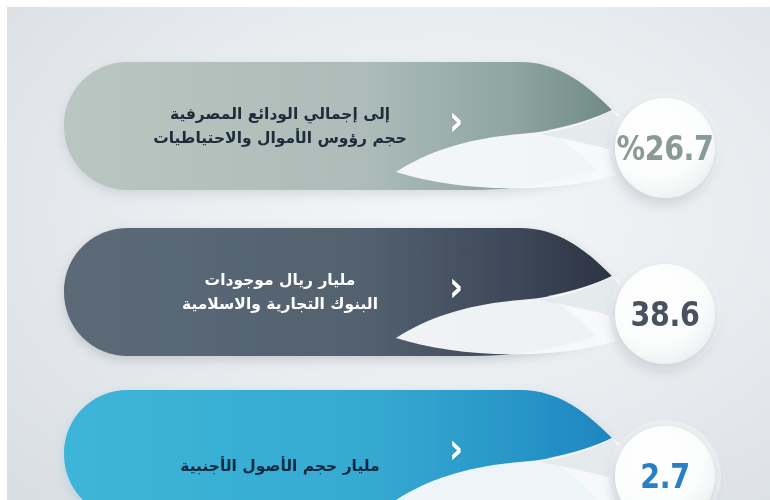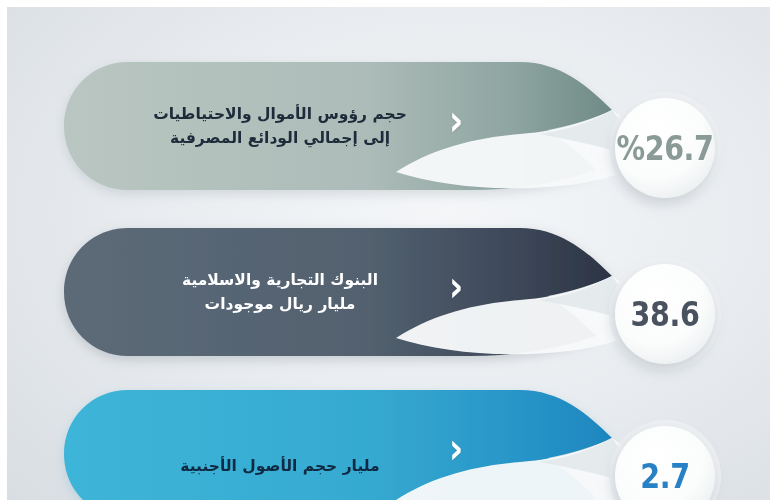--- a/index.html
+++ b/index.html
@@ -137,22 +137,22 @@
                  C 64,90 92,62 128,62 Z" fill="url(#grad0)"></path>
 
         <path d="M 612,110 C 580,126 546,132 520,134 C 470,138 430,150 396,172 C 440,186 500,192 560,186 C 612,181 648,165 668,148 Z" fill="#f7f9fa" opacity="0.96"></path>
         <path d="M 612,110 C 592,122 566,130 540,134 C 580,142 620,150 650,162 Z" fill="#dfe5e8" opacity="0.75"></path>
 
         <circle cx="665" cy="148" r="56" fill="#eef1f3" opacity="0.85"></circle>
         <circle cx="665" cy="148" r="50" fill="url(#badgegrad0)" filter="url(#badgeshadow0)"></circle>
       </svg>
 
       <div class="row-label" id="label-0" style="left: 130px; top: 74px; width: 300px; height: 104px; color: rgb(29, 43, 58);">
+          <span>إلى إجمالي الودائع المصرفية</span>
           <span>حجم رؤوس الأموال والاحتياطيات</span>
-          <span>إلى إجمالي الودائع المصرفية</span>
         </div>
 
       <div class="chevron" id="chev-0" style="left:450px;top:105px;">‹</div>
 
       <div class="badge-value" id="value-0" style="left: 605px; top: 128px; width: 120px; color: rgb(138, 154, 150);">%26.7</div>
     </div>
 
     <div class="row" id="row-1" style="top:166px;height:230px;">
       <svg class="row-svg" width="770" height="230" viewBox="0 0 770 230">
         <defs>
@@ -183,22 +183,22 @@
                  L 128,190
                  C 92,190 64,162 64,126
                  C 64,90 92,62 128,62 Z" fill="url(#grad1)"></path>
         <path d="M 612,110 C 580,126 546,132 520,134 C 470,138 430,150 396,172 C 440,186 500,192 560,186 C 612,181 648,165 668,148 Z" fill="#f7f9fa" opacity="0.96"></path>
         <path d="M 612,110 C 592,122 566,130 540,134 C 580,142 620,150 650,162 Z" fill="#dfe5e8" opacity="0.75"></path>
         <circle cx="665" cy="148" r="56" fill="#eef1f3" opacity="0.85"></circle>
         <circle cx="665" cy="148" r="50" fill="url(#badgegrad1)" filter="url(#badgeshadow1)"></circle>
       </svg>
 
       <div class="row-label" id="label-1" style="left: 130px; top: 74px; width: 300px; height: 104px; color: rgb(255, 255, 255);">
+          <span>مليار ريال موجودات</span>
           <span>البنوك التجارية والاسلامية</span>
-          <span>مليار ريال موجودات</span>
         </div>
 
       <div class="chevron" id="chev-1" style="left:450px;top:105px;">‹</div>
 
       <div class="badge-value" id="value-1" style="left: 605px; top: 128px; width: 120px; color: rgb(74, 82, 96);">38.6</div>
     </div>
 
     <div class="row" id="row-2" style="top:328px;height:230px;">
       <svg class="row-svg" width="770" height="230" viewBox="0 0 770 230">
         <defs>

